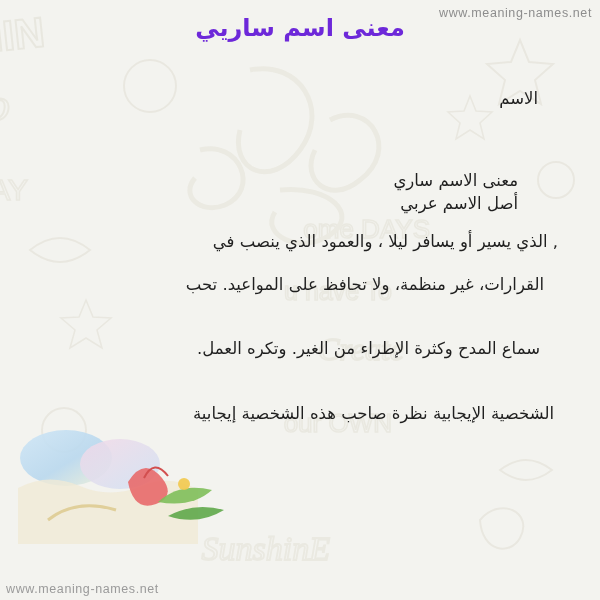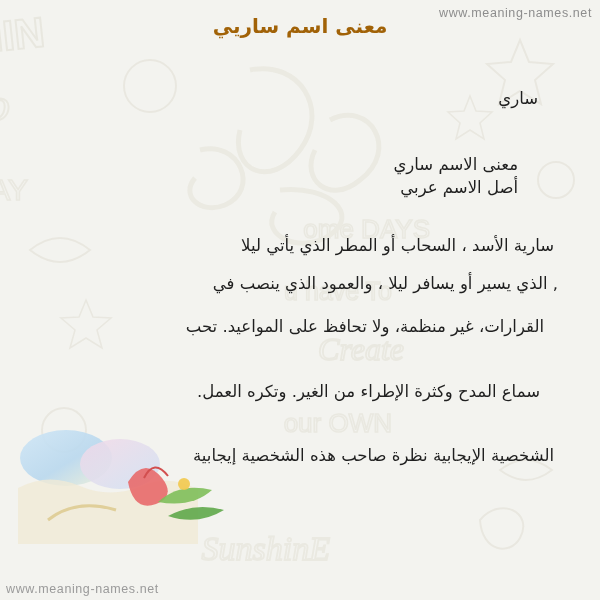--- a/index.html
+++ b/index.html
@@ -54,23 +54,23 @@
     font-family: "Liberation Sans", sans-serif;
   }
 
   
   .title {
     position: absolute;
     top: 14px;
     left: 0;
     width: 600px;
     text-align: center;
-    font-size: 20px;
+    font-size: 24px;
     font-weight: bold;
-    color: #a16207;
+    color: #6d28d9;
     direction: rtl;
     font-family: "DejaVu Sans", "Liberation Sans", sans-serif;
   }
 
   
   .content {
     position: absolute;
     top: 78px;
     right: 0;
     left: 0;
@@ -78,21 +78,21 @@
     direction: rtl;
     color: #1d1d1d;
   }
   .line {
     font-size: 16.5px;
     line-height: 1.35;
     color: #1f1f1f;
     white-space: nowrap;
   }
   .line.l1 { margin-top: 10px;  padding-right: 28px; }
-  .line.l2 { margin-top: 44px;  padding-right: 48px; }
+  .line.l2 { margin-top: 60px;  padding-right: 48px; }
   .line.l3 {  padding-right: 48px; }
   .line.l4 { margin-top: 36px;  padding-right: 12px; }
   .line.l5 { margin-top: 16px;  padding-right: 8px; }
   .line.l6 { margin-top: 42px;  padding-right: 8px; }
   .line.l7 { margin-top: 21px;  padding-right: 22px; }
   .line.l8 { margin-top: 42px;  padding-right: 26px; }
   .line.l9 { margin-top: 42px;  padding-right: 12px; }
 
   
   .art {
@@ -164,24 +164,23 @@
       <path d="M40 96 q28 -22 68 -10" stroke="#e0cf9a" stroke-width="3" fill="none"></path>
       <circle cx="176" cy="60" r="6" fill="#f2c94c" opacity="0.9"></circle>
     </svg>
   </div>
 
   <div class="watermark-top">www.meaning-names.net</div>
 
   <div class="title">معنى اسم ساريي</div>
 
   <div class="content">
-    <div class="line l1">ساري</div>
+    <div class="line l1">الاسم</div>
     <div class="line l2">معنى الاسم ساري</div>
     <div class="line l3">أصل الاسم عربي</div>
-    <div class="line l4">سارية  الأسد ، السحاب أو المطر الذي يأتي ليلا</div>
     <div class="line l5">, الذي يسير أو يسافر ليلا ، والعمود الذي ينصب في</div>
     <div class="line l7">القرارات، غير منظمة، ولا تحافظ على المواعيد. تحب</div>
     <div class="line l8">سماع المدح وكثرة الإطراء من الغير. وتكره العمل.</div>
     <div class="line l9">الشخصية الإيجابية نظرة صاحب هذه الشخصية إيجابية</div>
   </div>
 
   <div class="watermark-bottom">www.meaning-names.net</div>
 </div>
 
 </body></html>

